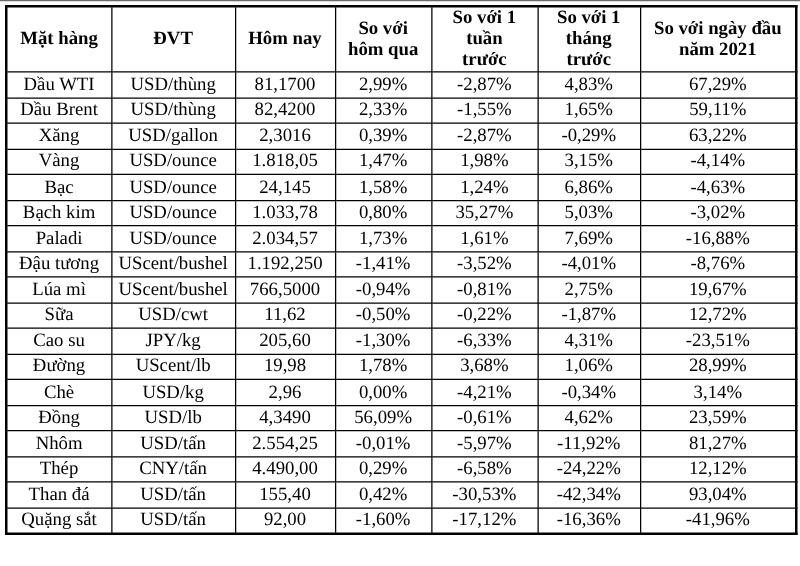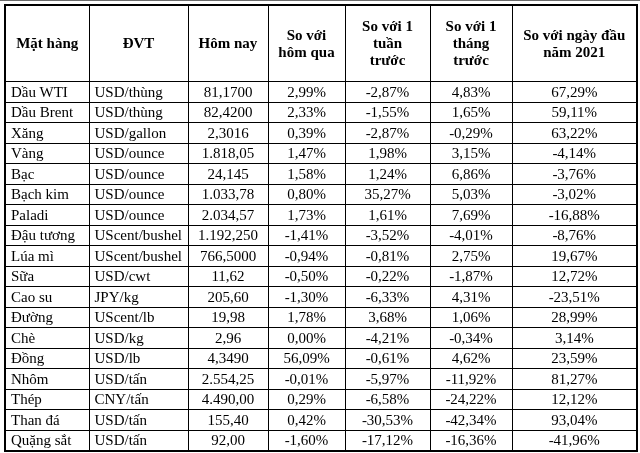--- a/index.html
+++ b/index.html
@@ -40,28 +40,28 @@
     border: 2px solid #000000;
   }
   thead th {
     font-weight: bold;
     height: 51px;
     text-align: center;
     vertical-align: middle;
     line-height: 1.12;
     padding: 0 6px;
   }
-  thead th.tightpad { padding: 12px 12px; }
+  thead th.tightpad { padding: 0 12px; }
   tbody td {
     height: 19.5px;
     padding: 0 5px;
     line-height: 1.1;
     white-space: nowrap;
   }
-  td.left { text-align: left; }
+  td.left { text-align: center; }
   td.num  { text-align: center; }
   
   col.c1 { width: 84px; }
   col.c2 { width: 99px; }
   col.c3 { width: 80px; }
   col.c4 { width: 77px; }
   col.c5 { width: 85px; }
   col.c6 { width: 82px; }
   col.c7 { width: 125px; }
 </style>
@@ -128,21 +128,21 @@
         <td class="num">3,15%</td>
         <td class="num">-4,14%</td>
       </tr>
       <tr>
         <td class="left">Bạc</td>
         <td class="left">USD/ounce</td>
         <td class="num">24,145</td>
         <td class="num">1,58%</td>
         <td class="num">1,24%</td>
         <td class="num">6,86%</td>
-        <td class="num">-3,76%</td>
+        <td class="num">-4,63%</td>
       </tr>
       <tr>
         <td class="left">Bạch kim</td>
         <td class="left">USD/ounce</td>
         <td class="num">1.033,78</td>
         <td class="num">0,80%</td>
         <td class="num">35,27%</td>
         <td class="num">5,03%</td>
         <td class="num">-3,02%</td>
       </tr>

